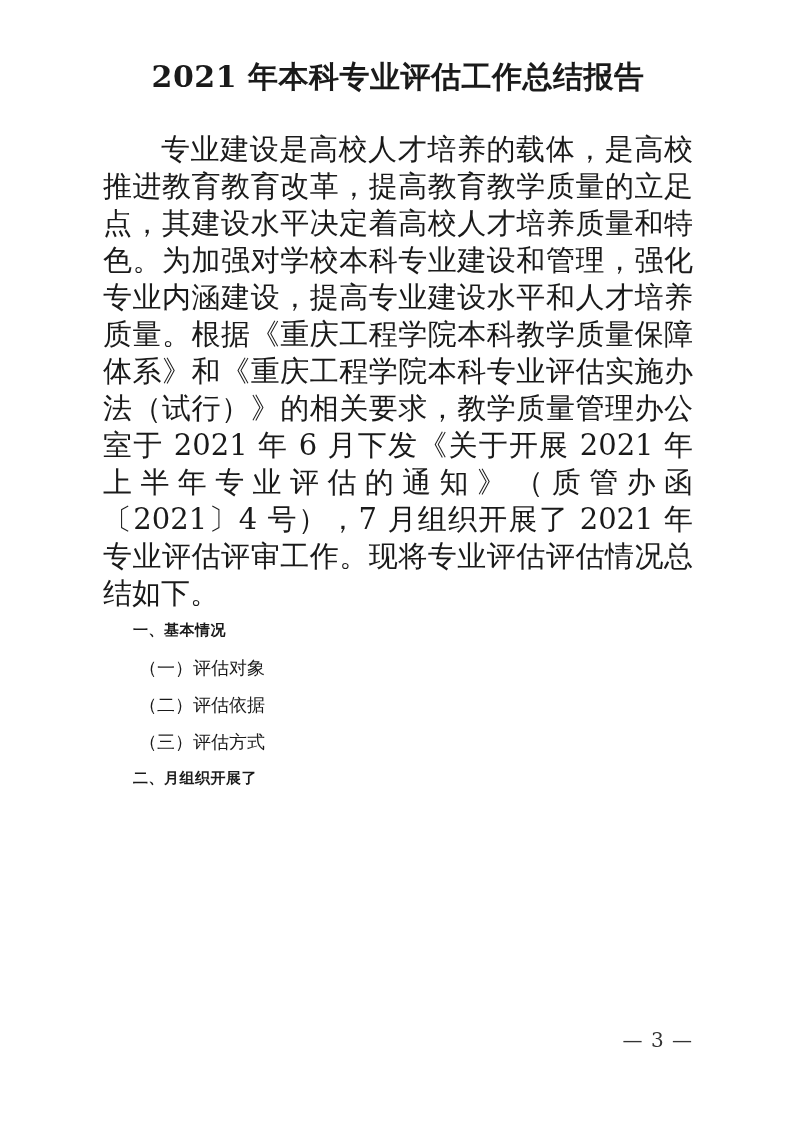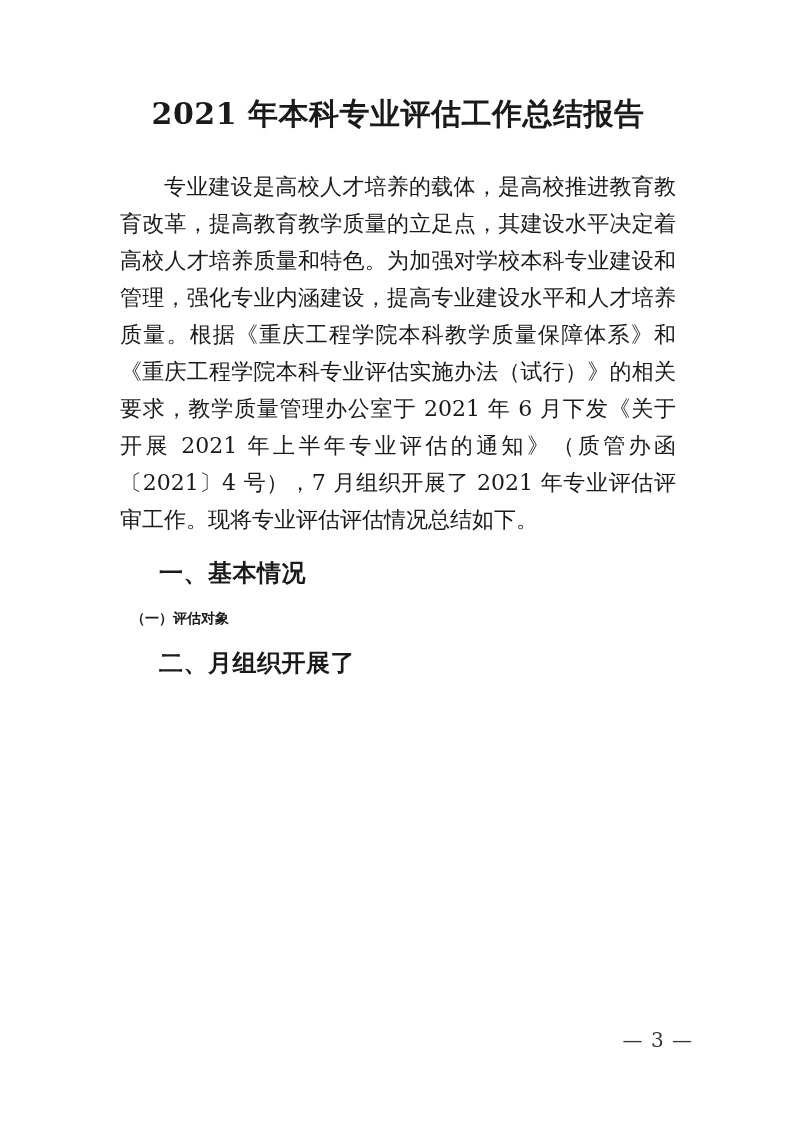--- a/index.html
+++ b/index.html
@@ -6,57 +6,57 @@
     margin: 0;
     padding: 0;
     background: #ffffff;
   }
   .page {
     position: relative;
     width: 793px;
     height: 1122px;
     background: #ffffff;
     box-sizing: border-box;
-    padding: 92px 100px 0 103px;
+    padding: 55px 100px 0 103px;
     overflow: hidden;
     color: #1a1a1a;
     font-family: "DejaVu Serif", "Liberation Serif", serif;
   }
   .doc-title {
     margin: 0 0 32px 0;
     font-size: 30px;
     line-height: 44px;
     font-weight: 700;
     text-align: center;
     letter-spacing: 0.5px;
     font-family: "DejaVu Serif", "Liberation Serif", serif;
   }
   .body-par {
-    margin: 17px;
-    font-size: 22px;
+    margin: 0;
+    font-size: 29px;
     line-height: 37px;
     text-align: justify;
     text-justify: inter-ideograph;
     letter-spacing: 0;
   }
   .indent2 { text-indent: 2em; }
   .sec-heading {
-    margin: 8px;
-    font-size: 24px;
+    margin: 0;
+    font-size: 15px;
     line-height: 37px;
     font-weight: 700;
     text-indent: 2em;
     font-family: "DejaVu Sans", "Liberation Sans", sans-serif;
     letter-spacing: 0.5px;
   }
   .sub-heading {
     margin: 0;
-    font-size: 14px;
+    font-size: 18px;
     line-height: 37px;
-    font-weight: 700;
+    font-weight: 400;
     text-indent: 2em;
     font-family: "DejaVu Serif", "Liberation Serif", serif;
   }
   .page-number {
     position: absolute;
     top: 1022px;
     right: 100px;
     font-size: 20px;
     line-height: 37px;
     color: #333333;
@@ -71,21 +71,23 @@
 
   <h1 class="doc-title">2021 年本科专业评估工作总结报告</h1>
 
   <p class="body-par indent2">专业建设是高校人才培养的载体，是高校推进教育教育改革，提高教育教学质量的立足点，其建设水平决定着高校人才培养质量和特色。为加强对学校本科专业建设和管理，强化专业内涵建设，提高专业建设水平和人才培养质量。根据《重庆工程学院本科教学质量保障体系》和《重庆工程学院本科专业评估实施办法（试行）》的相关要求，教学质量管理办公室于 2021 年 6 月下发《关于开展 2021 年上半年专业评估的通知》（质管办函〔2021〕4 号），7 月组织开展了 2021 年专业评估评审工作。现将专业评估评估情况总结如下。</p>
 
   <h2 class="sec-heading">一、基本情况</h2>
 
   <h3 class="sub-heading">（一）评估对象</h3>
 
 
+  <h3 class="sub-heading">（二）评估依据</h3>
 
 
+  <h3 class="sub-heading">（三）评估方式</h3>
 
 
   <h2 class="sec-heading">二、月组织开展了</h2>
 
   <div class="page-number">— 3 —</div>
 
 </div>
 
 </body></html>

